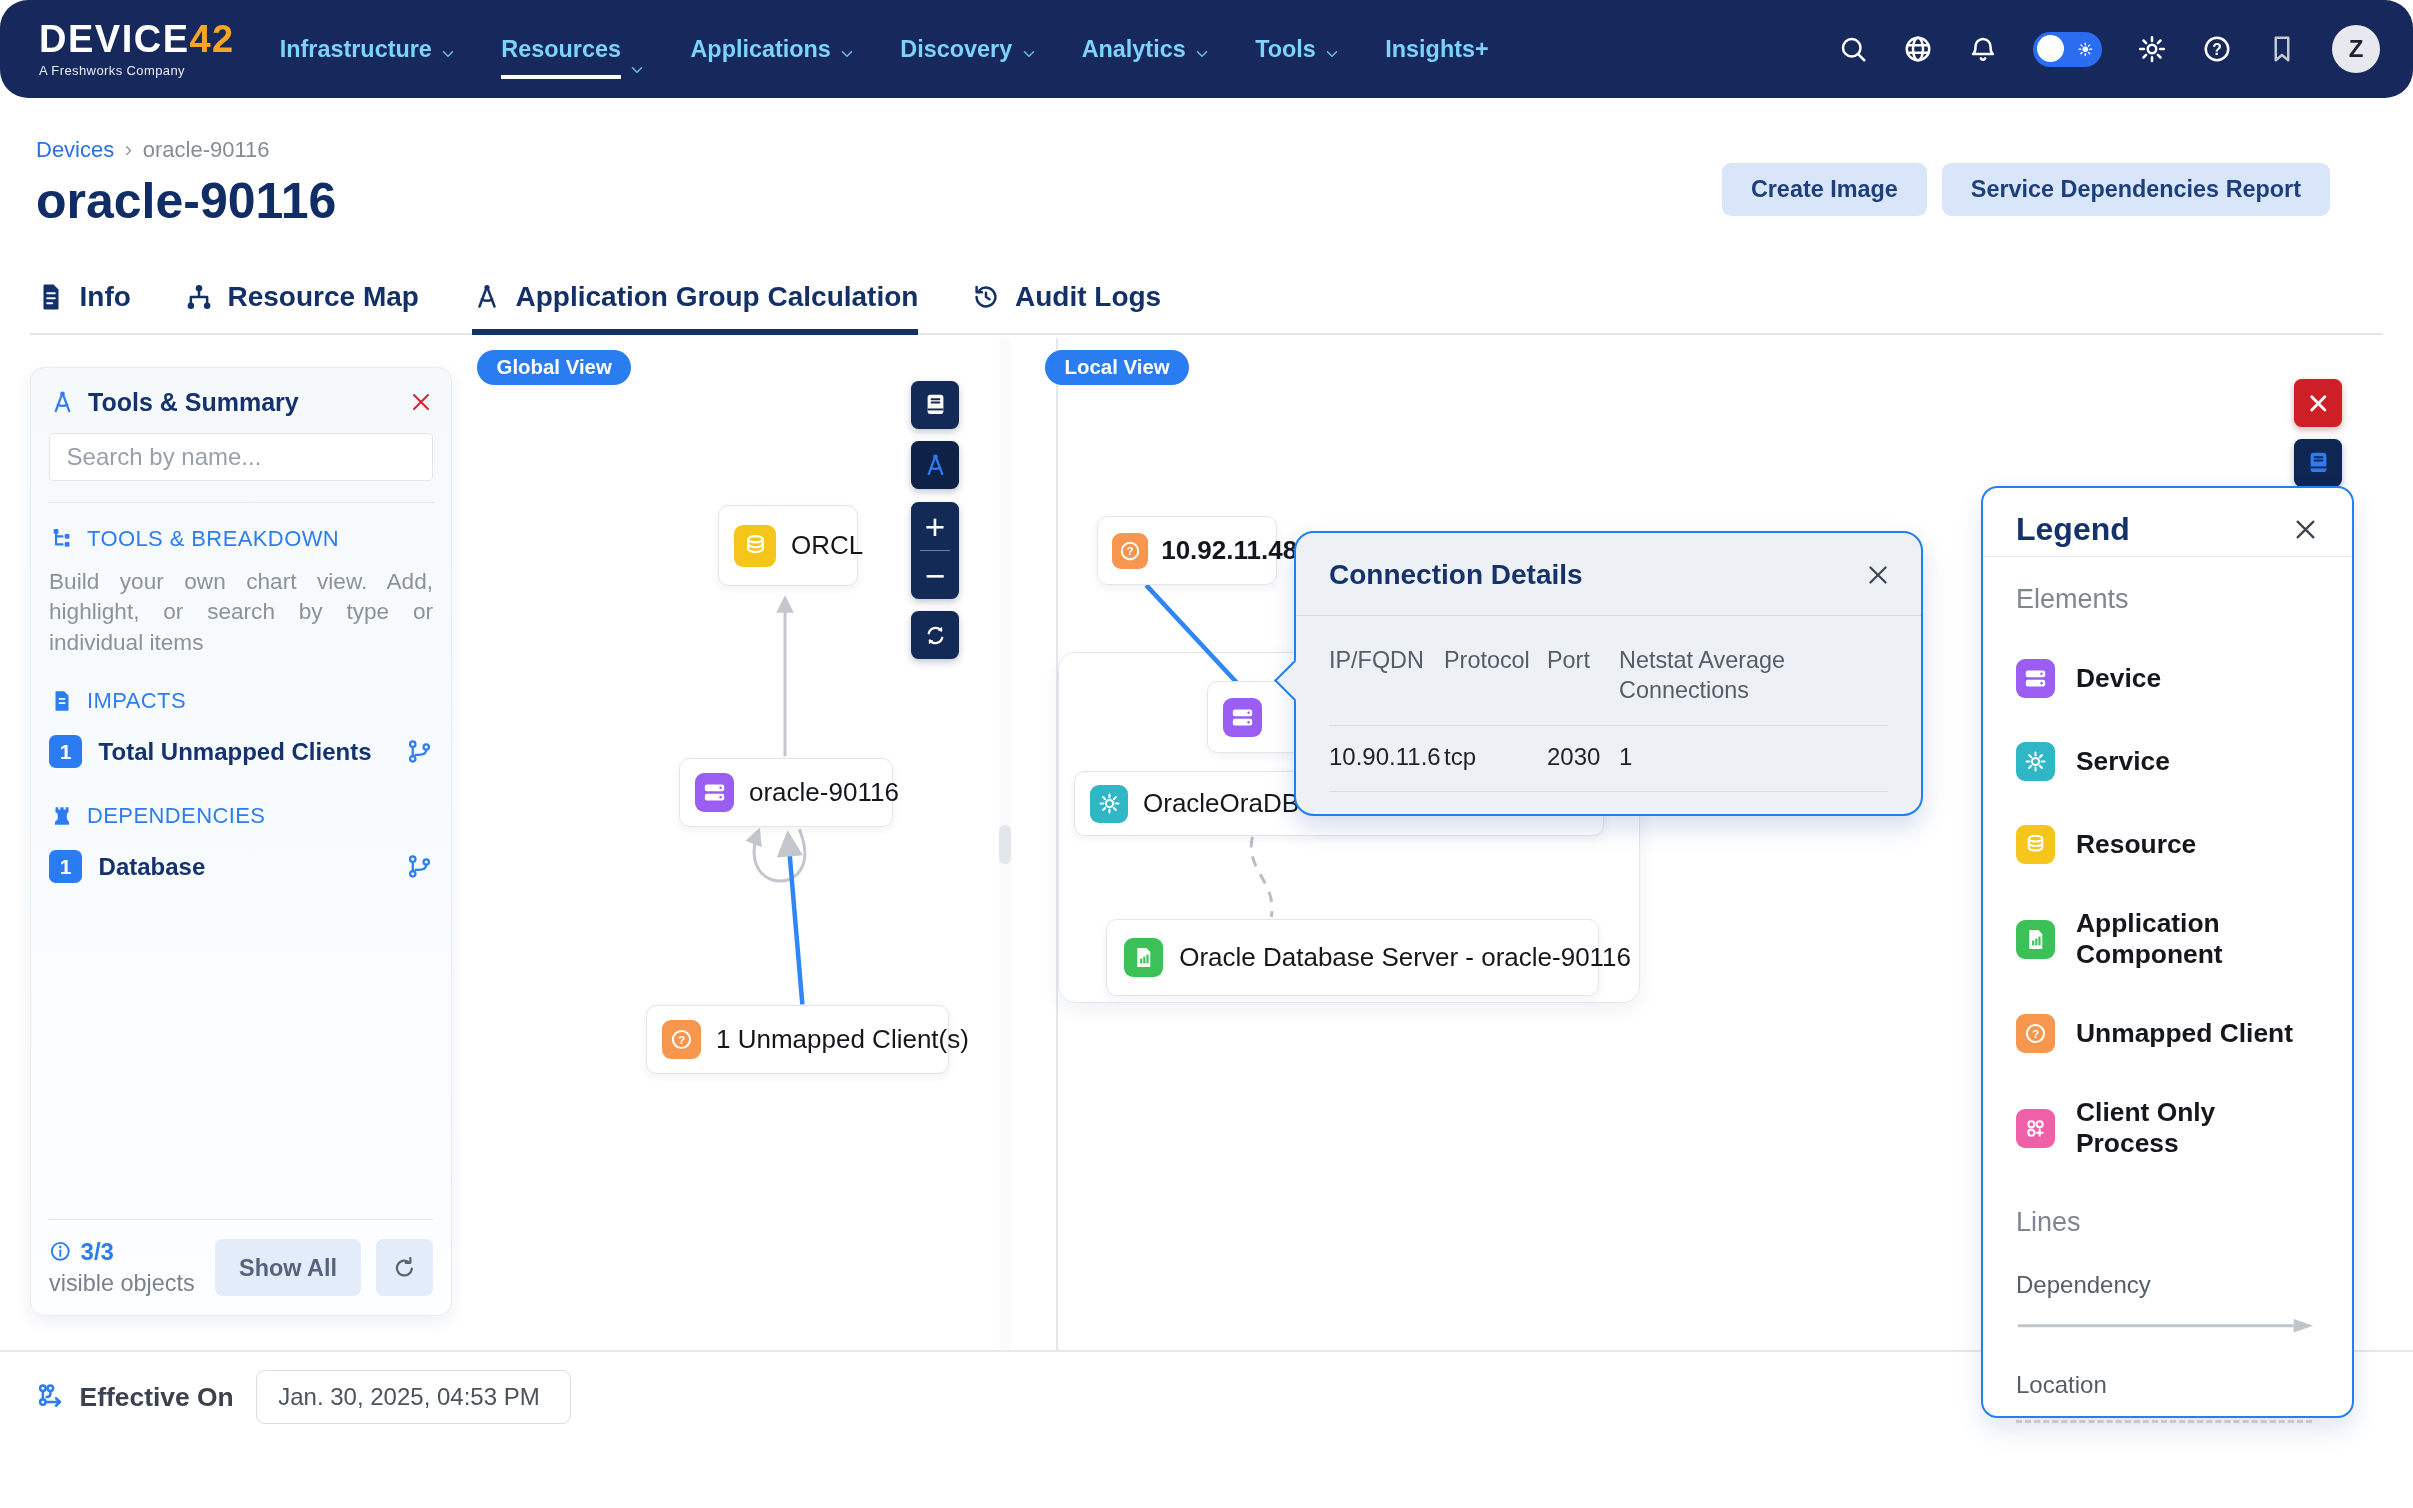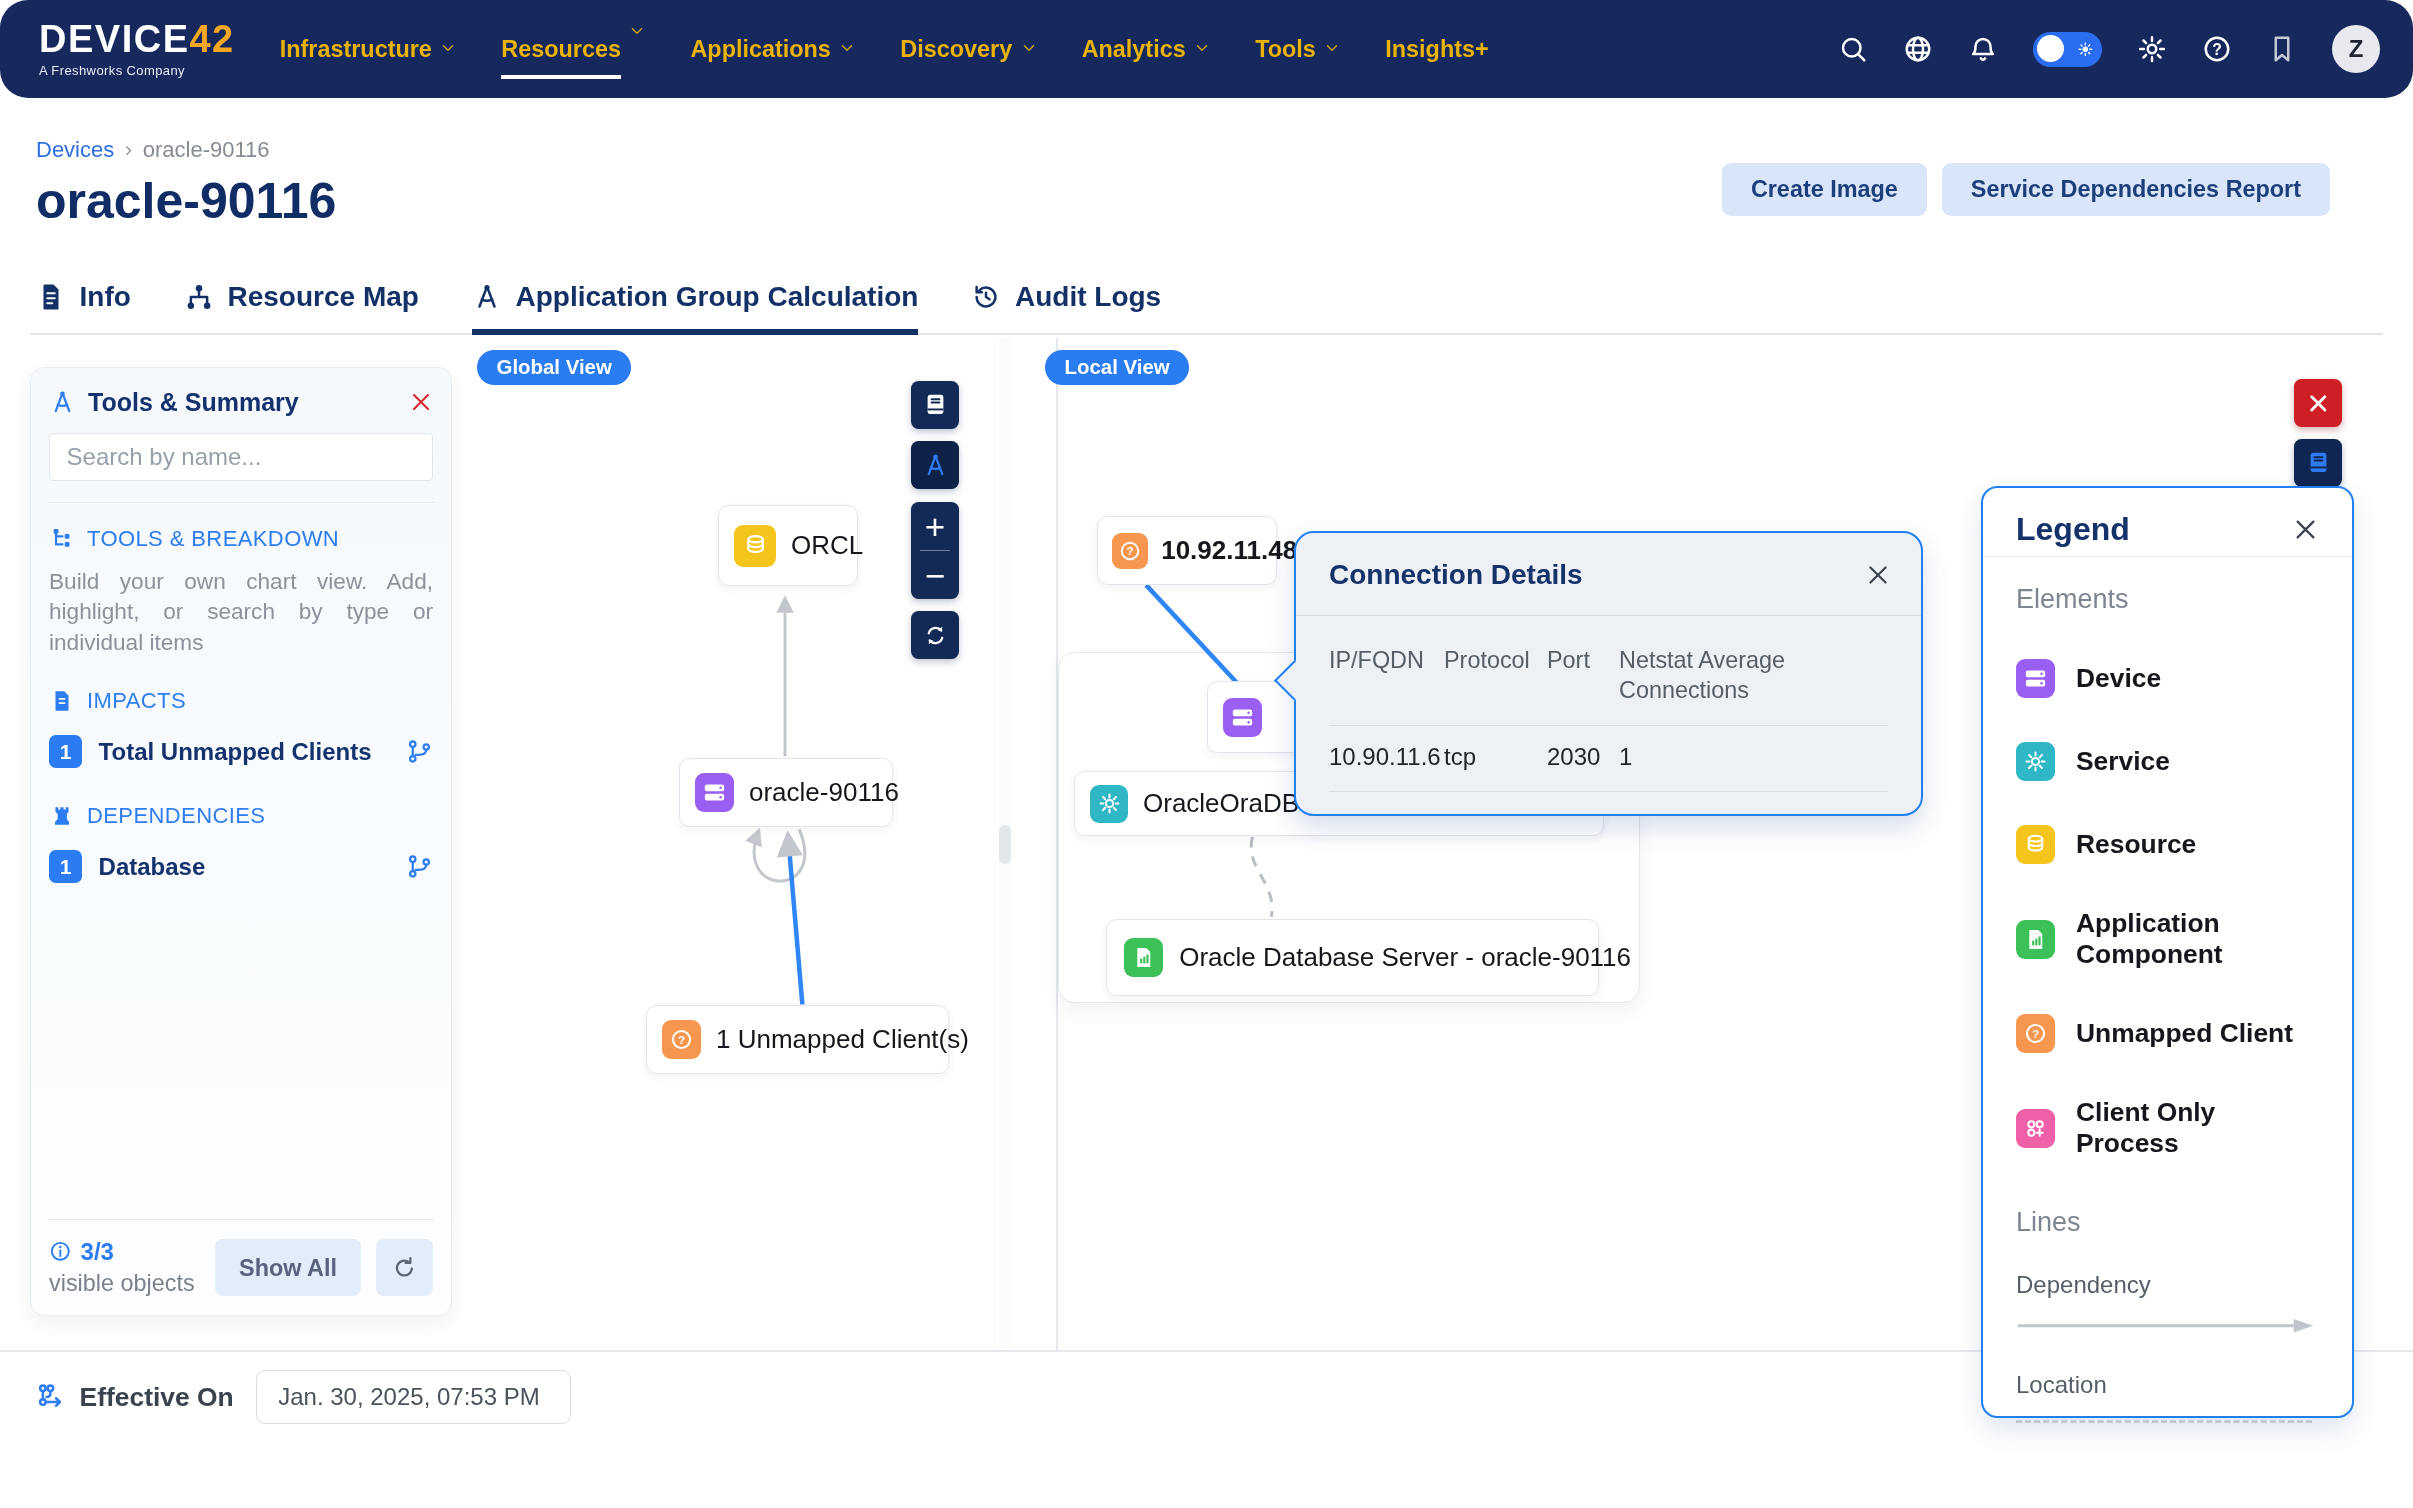--- a/index.html
+++ b/index.html
@@ -7,21 +7,21 @@
               font-family:"Liberation Sans", sans-serif; }
 
   
   .navbar { position:absolute; top:0; left:0; width:2413px; height:98px;
             background:#16285c; display:flex; align-items:center; z-index:10;border-radius:28px; }
   .logo-block { margin-left:39px; display:flex; flex-direction:column; }
   .brand { font-size:38px; font-weight:800; color:#fff; letter-spacing:1.5px; line-height:1; }
   .brand .accent { color:#f5a623; }
   .tagline { font-size:13px; color:#e8ecf5; letter-spacing:0.4px; margin-top:4.5px; }
   .nav-menu { display:flex; align-items:center; gap:44px; margin-left:45px; }
-  .nav-item { display:flex; align-items:flex-start; gap:7.5px; color:#eab308; font-size:23.4px;
+  .nav-item { display:flex; align-items:flex-end; gap:7.5px; color:#7dd3fc; font-size:23.4px;
               font-weight:600; cursor:pointer; }
   .nav-item .chev { width:18px; height:18px; opacity:.85; margin-top:3px; }
   .nav-item.active .lbl-wrap { border-bottom:4.5px solid #fff; padding-bottom:12px; margin-top:16.6px; }
   .nav-right { margin-left:auto; margin-right:33px; display:flex; align-items:center; gap:35px; }
   .nav-ico { width:30px; height:30px; color:#fff; cursor:pointer; }
   .toggle { width:69px; height:35px; border-radius:17.3px; background:#2a6df0; position:relative; cursor:pointer; }
   .toggle .knob { position:absolute; left:3.8px; top:3.8px; width:27px; height:27px; border-radius:50%; background:#fff; }
   .toggle .sun { position:absolute; right:8.3px; top:9px; width:16.6px; height:16.6px; color:#fff; }
   .avatar { width:48px; height:48px; border-radius:50%; background:#e7e9ee; color:#1d2430;
             font-size:24px; font-weight:700; display:flex; align-items:center; justify-content:center; cursor:pointer; }
@@ -631,16 +631,16 @@
 <div class="eff-footer">
   <svg class="eff-ico" viewBox="0 0 24 24">
       <circle class="icon-stroke" cx="5.5" cy="5" r="2.2"></circle>
       <circle class="icon-stroke" cx="11.5" cy="5" r="2.2"></circle>
       <circle class="icon-stroke" cx="5.5" cy="16" r="2.2"></circle>
       <path class="icon-stroke" d="M5.5 7.2v6.6M11.5 7.2v2c0 2-1.5 2.8-3 2.8"></path>
       <path class="icon-stroke" d="M8 16h11M16 13l3.2 3-3.2 3"></path>
     </svg>
   <span class="eff-lbl">Effective On</span>
   <div class="date-box">
-    <span>Jan. 30, 2025,  07:53 PM</span>
+    <span>Jan. 30, 2025,  04:53 PM</span>
   </div>
 </div>
 
 
 </body></html>

